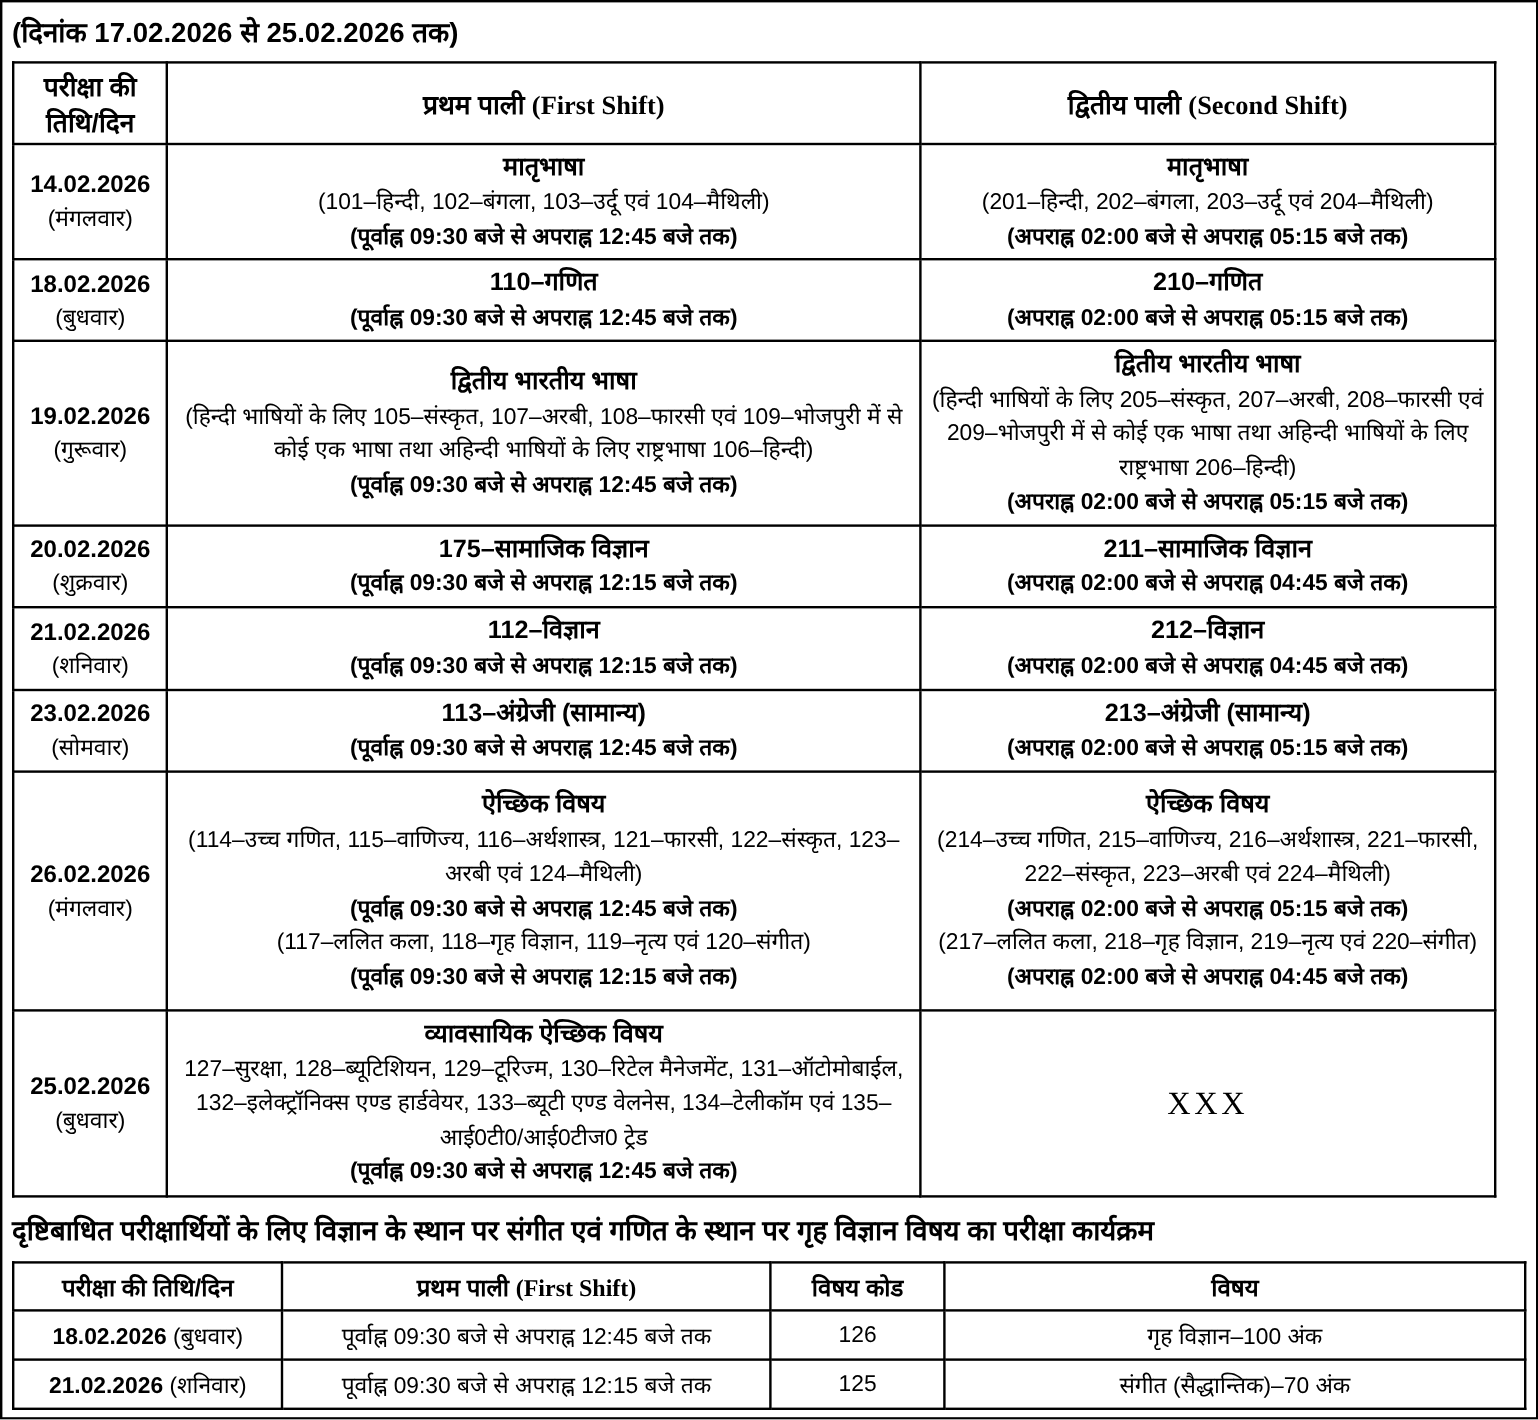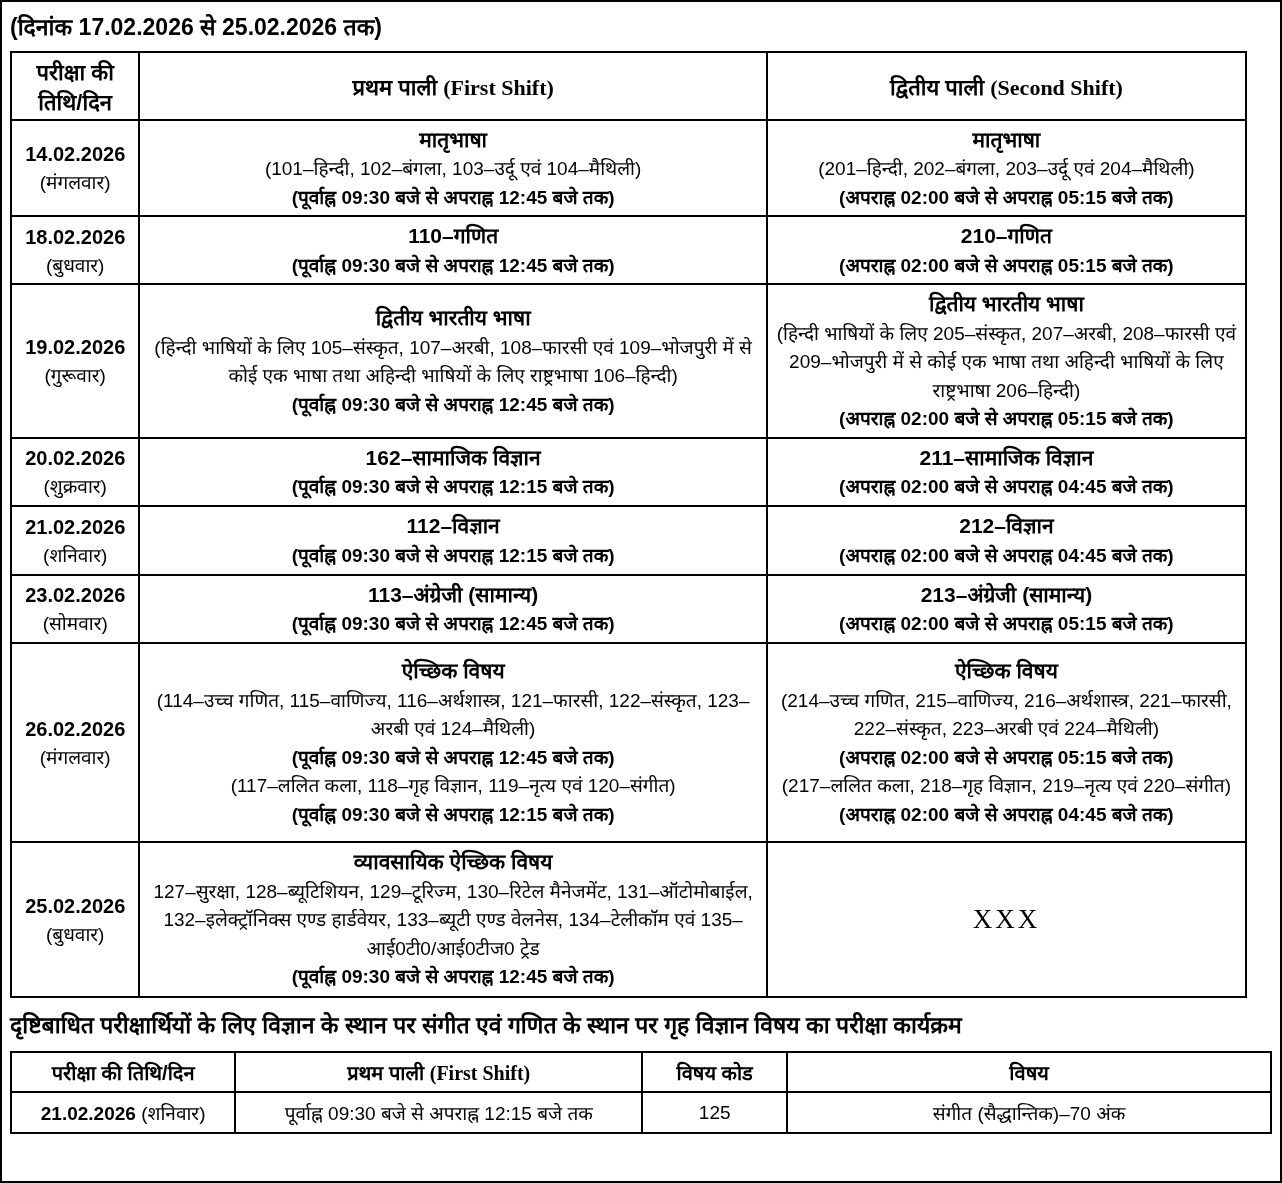--- a/index.html
+++ b/index.html
@@ -111,21 +111,21 @@
             <div class="line">(हिन्दी भाषियों के लिए 205–संस्कृत, 207–अरबी, 208–फारसी एवं 209–भोजपुरी में से कोई एक भाषा तथा अहिन्दी भाषियों के लिए राष्ट्रभाषा 206–हिन्दी)</div>
             <div class="line bold">(अपराह्न 02:00 बजे से अपराह्न 05:15 बजे तक)</div>
           </td>
         </tr>
         <tr>
           <td class="date-cell">
             <div class="date">20.02.2026</div>
             <div class="day">(शुक्रवार)</div>
           </td>
           <td class="shift-cell">
-            <div class="line bold big">162–सामाजिक विज्ञान</div>
+            <div class="line bold big">175–सामाजिक विज्ञान</div>
             <div class="line bold">(पूर्वाह्न 09:30 बजे से अपराह्न 12:15 बजे तक)</div>
           </td>
           <td class="shift-cell">
             <div class="line bold big">211–सामाजिक विज्ञान</div>
             <div class="line bold">(अपराह्न 02:00 बजे से अपराह्न 04:45 बजे तक)</div>
           </td>
         </tr>
         <tr>
           <td class="date-cell">
             <div class="date">21.02.2026</div>
@@ -206,20 +206,26 @@
         <th>
           <span>प्रथम पाली</span>
           <span class="latin">(First Shift)</span>
         </th>
         <th>विषय कोड</th>
         <th>विषय</th>
       </tr>
     </thead>
     <tbody id="bottom-rows">
         <tr>
+          <td><span class="bt-date">18.02.2026 </span><span class="bt-day">(बुधवार)</span></td>
+          <td>पूर्वाह्न 09:30 बजे से अपराह्न 12:45 बजे तक</td>
+          <td>126</td>
+          <td>गृह विज्ञान–100 अंक</td>
+        </tr>
+        <tr>
           <td><span class="bt-date">21.02.2026 </span><span class="bt-day">(शनिवार)</span></td>
           <td>पूर्वाह्न 09:30 बजे से अपराह्न 12:15 बजे तक</td>
           <td>125</td>
           <td>संगीत (सैद्धान्तिक)–70 अंक</td>
         </tr>
       </tbody>
   </table>
 
 </div>
 

